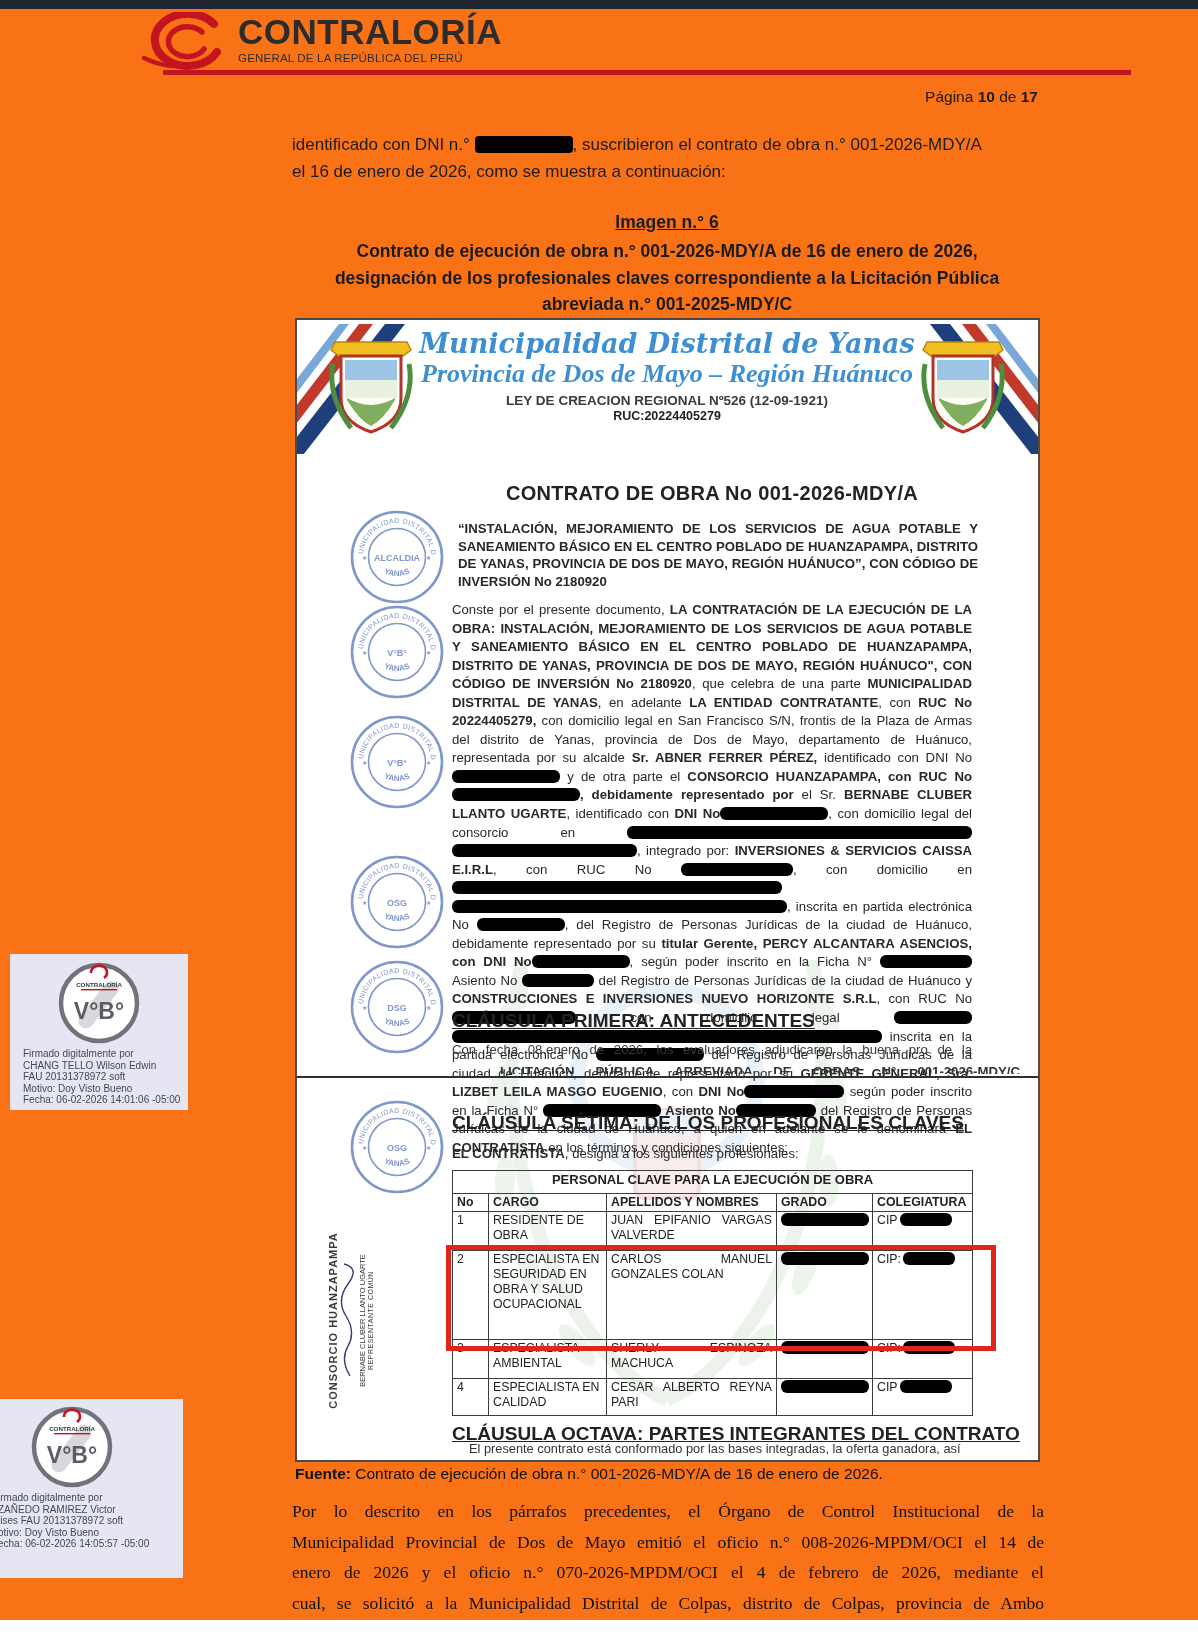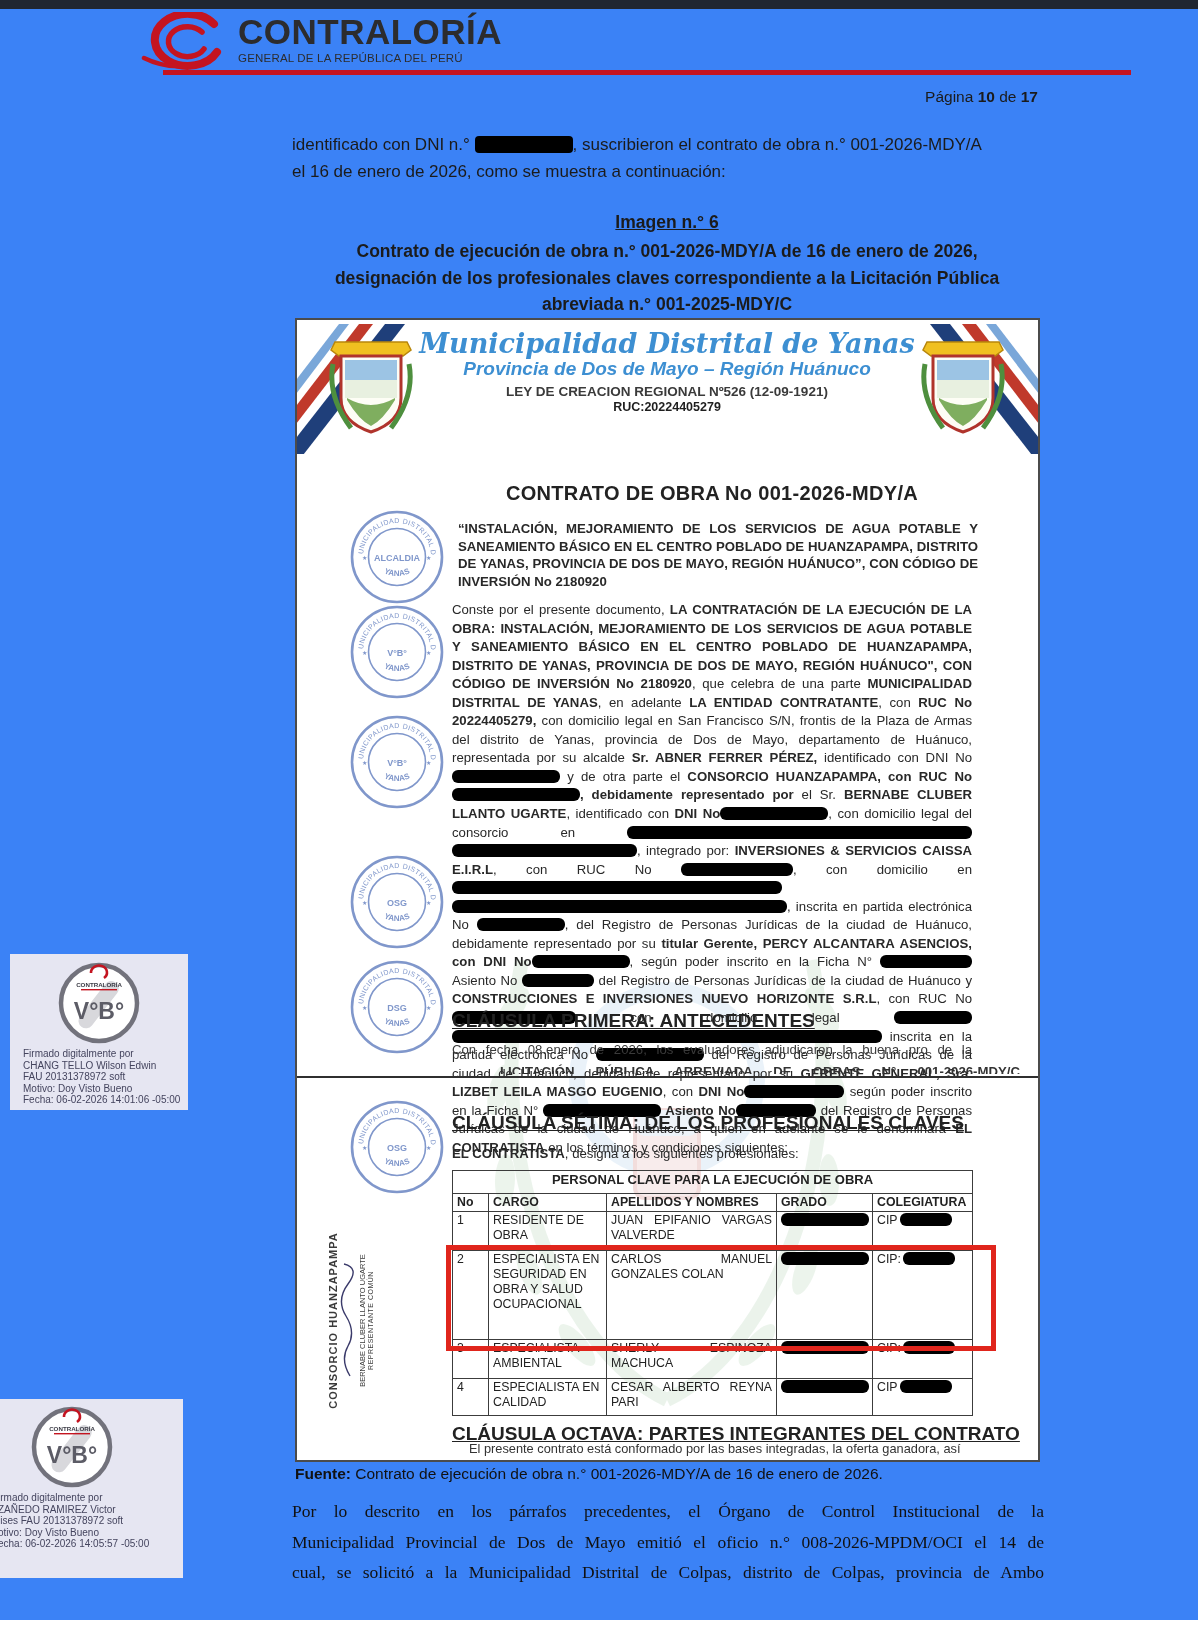--- a/index.html
+++ b/index.html
@@ -1,16 +1,16 @@
 <!DOCTYPE html>
 <html><head>
 <meta charset="utf-8">
 <style>
   html,body{margin:0;padding:0;background:#ffffff;}
-  .page{position:relative;width:1198px;height:1620px;background:#3b82f6;overflow:hidden;
+  .page{position:relative;width:1198px;height:1620px;background:#f97316;overflow:hidden;
         font-family:"Liberation Sans",sans-serif;color:#1b1b1b;}
   .abs{position:absolute;}
   .bar-top{position:absolute;left:0;top:0;width:100%;height:9px;background:#202631;}
   .bar-bottom{position:absolute;left:0;top:1637px;width:100%;height:13px;background:#202631;}
 
   
   .logo{position:absolute;left:138px;top:12px;display:flex;align-items:flex-start;gap:8px;}
   .logo-text{padding-top:2px;}
   .logo-name{font-size:35px;font-weight:bold;color:#2c2c2e;letter-spacing:.5px;line-height:1;}
   .logo-sub{font-size:11.5px;font-weight:normal;color:#2c2c2e;letter-spacing:.2px;margin-top:3px;}
@@ -24,21 +24,21 @@
              font-weight:bold;font-size:17.5px;text-decoration:underline;}
   .fig-caption{position:absolute;left:292px;top:238px;width:750px;text-align:center;
              font-weight:bold;font-size:17.5px;line-height:26.5px;}
 
   
   .scan{position:absolute;left:295px;top:318px;width:741px;height:1140px;border:2px solid #4b4b4b;
         background:#fff;overflow:hidden;}
   .scan-head{position:absolute;left:120px;top:10px;width:500px;text-align:center;}
   .mtitle{font-family:"DejaVu Serif",serif;font-style:italic;font-weight:bold;font-size:27px;
           color:#3d8fd2;line-height:1.05;}
-  .msub{font-family:Liberation Sans, sans-serif;font-style:italic;font-weight:bold;font-size:19px;
+  .msub{font-family:Liberation Serif, serif;font-style:italic;font-weight:bold;font-size:26px;
           color:#3d8fd2;line-height:1.2;}
   .mlaw{font-size:13.5px;color:#3a3a3a;margin-top:3px;font-weight:bold;}
   .mruc{font-size:12.5px;font-weight:bold;color:#1f1f1f;margin-top:1px;}
   .scan-title{position:absolute;left:150px;top:162px;width:530px;text-align:center;
               font-weight:bold;font-size:20px;letter-spacing:.3px;color:#222;}
   .scan-quote{position:absolute;left:155px;top:200px;width:520px;font-weight:bold;font-size:13.2px;
               line-height:17.6px;text-align:justify;color:#282828;margin-left:6px;}
   .scan-body{position:absolute;left:155px;top:281px;width:520px;font-size:13.2px;line-height:18.55px;
              text-align:justify;color:#282828;}
   .clause{position:absolute;left:155px;font-weight:bold;font-size:19px;color:#222;
@@ -315,20 +315,21 @@
       <div class="c2">BERNABE CLUBER LLANTO UGARTE</div>
       <div class="c3">REPRESENTANTE COMÚN</div>
     </div>
   </div>
 
   <div class="fuente"><b>Fuente:</b><span> Contrato de ejecución de obra n.° 001-2026-MDY/A de 16 de enero de 2026.</span></div>
 
   <div class="closing">
       <div>Por lo descrito en los párrafos precedentes, el Órgano de Control Institucional de la</div>
       <div>Municipalidad Provincial de Dos de Mayo emitió el oficio n.° 008-2026-MPDM/OCI el 14 de</div>
+      <div>enero de 2026 y el oficio n.° 070-2026-MPDM/OCI el 4 de febrero de 2026, mediante el</div>
       <div>cual, se solicitó a la Municipalidad Distrital de Colpas, distrito de Colpas, provincia de Ambo</div>
     </div>
 
   <div class="sigstamp s1">
     <svg width="84" height="84" viewBox="0 0 84 84">
       <circle cx="42" cy="42" r="38" fill="#ffffff" stroke="#72727c" stroke-width="4.5"></circle>
       <rect x="34" y="16" width="15" height="56" rx="7.5" fill="#d8d8dc" transform="rotate(38 42 44)"></rect>
       <path d="M34 12 a8 7 0 1 1 13 5" fill="none" stroke="#c41420" stroke-width="2.6"></path>
       <text x="42" y="26" text-anchor="middle" font-size="6.2" font-weight="bold" fill="#3a3a44">CONTRALORÍA</text>
       <rect x="24" y="28" width="36" height="1.4" fill="#c41420"></rect>

